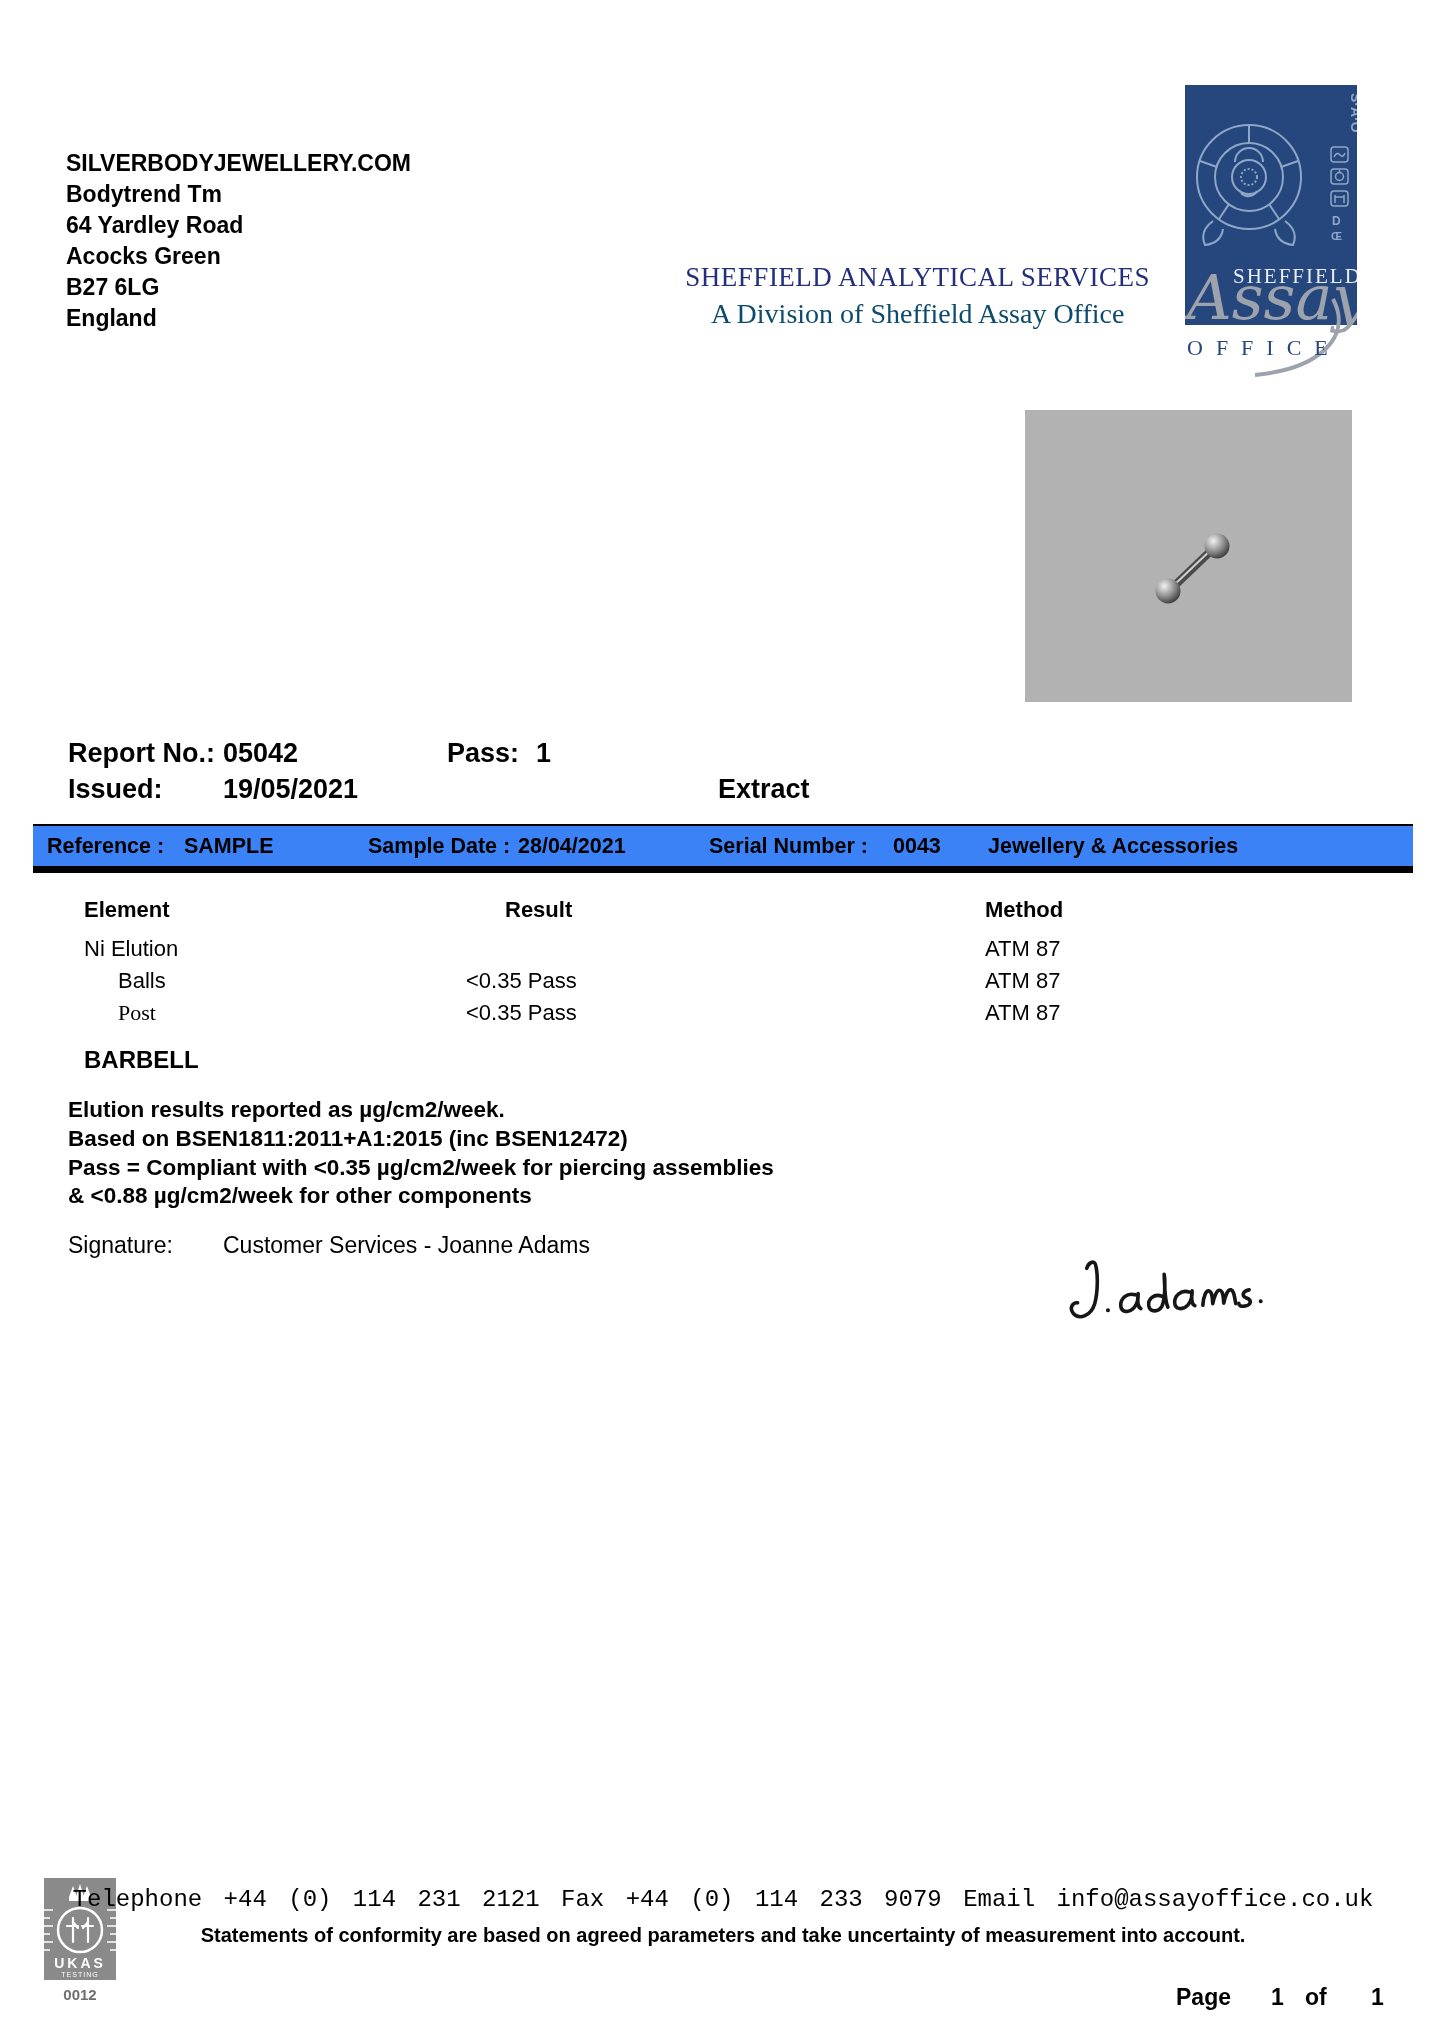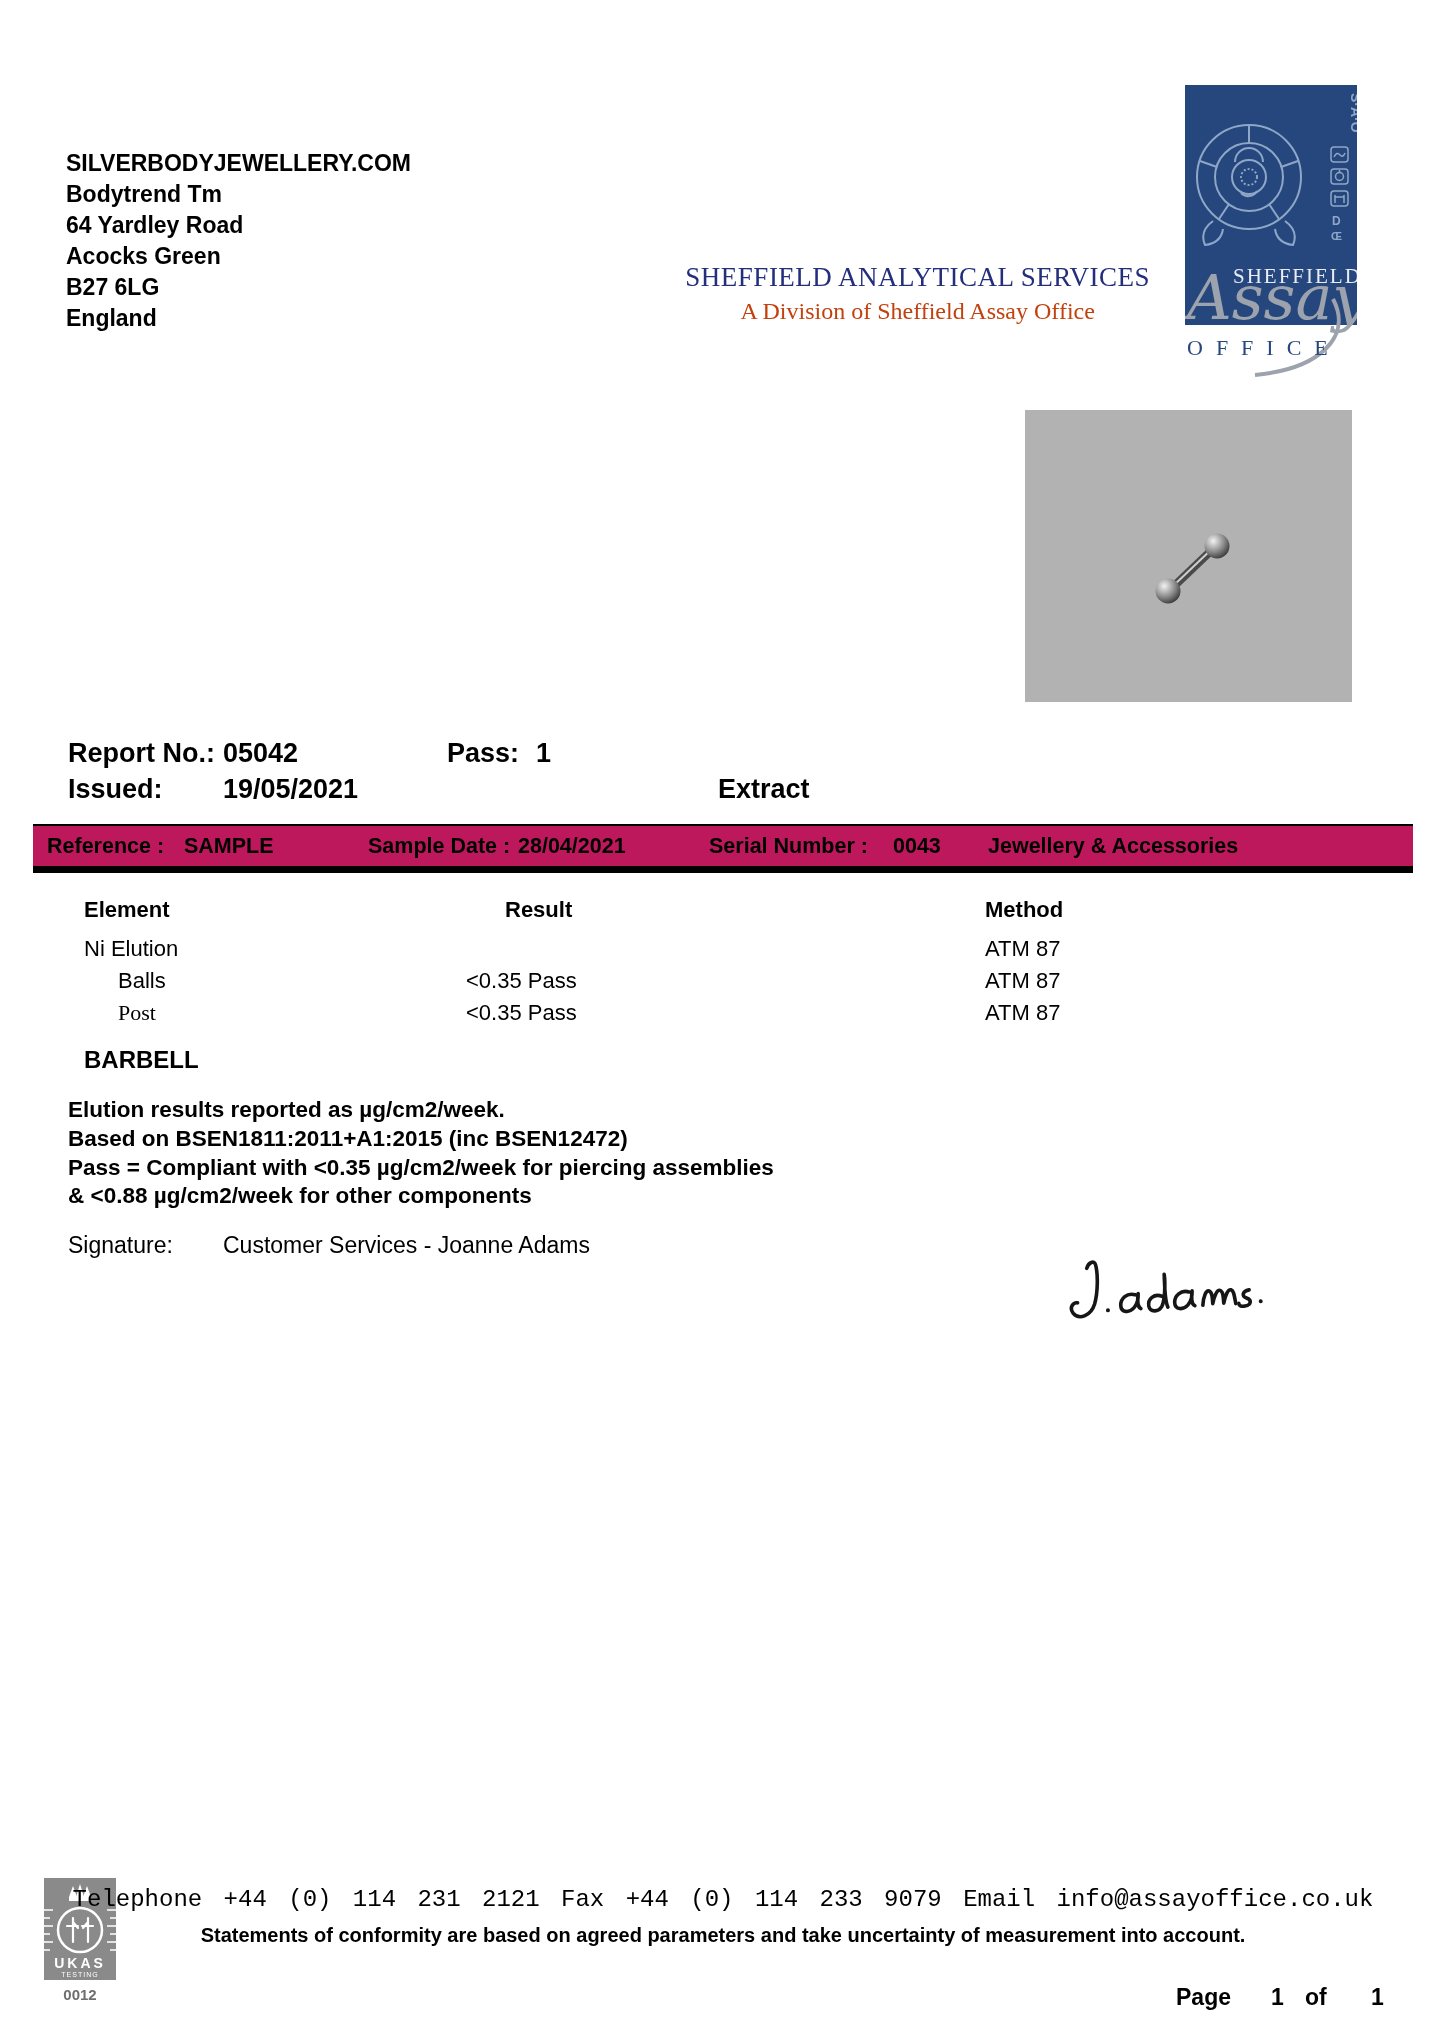--- a/index.html
+++ b/index.html
@@ -5,27 +5,27 @@
   html,body{margin:0;padding:0;background:#e8e8e8;}
   .page{position:relative;width:1445px;height:2042px;background:#ffffff;
         font-family:"Liberation Sans",sans-serif;color:#000;overflow:hidden;margin:0 auto;}
   .abs{position:absolute;}
   .b{font-weight:bold;}
   
   .addr{left:66px;top:148px;font-size:23px;font-weight:bold;line-height:31px;}
   
   .sas{right:295px;top:262px;text-align:center;font-family:"Liberation Serif",serif;}
   .sas-title{font-size:27px;color:#232E7D;letter-spacing:0.5px;}
-  .sas-sub{font-size:24px;color:#c2410c;margin-top:5px;}
+  .sas-sub{font-size:28px;color:#0c4a6e;margin-top:5px;}
   
   .photo{left:1025px;top:410px;width:327px;height:292px;background:#B2B2B2;}
   
   .meta span{position:absolute;font-size:27px;font-weight:bold;white-space:nowrap;}
   
-  .refbar{left:33px;top:824px;width:1380px;height:40px;background:#be185d;
+  .refbar{left:33px;top:824px;width:1380px;height:40px;background:#3b82f6;
           border-top:2px solid #000;border-bottom:7px solid #000;}
   .refbar span{position:absolute;top:0;line-height:40px;font-size:21.5px;font-weight:bold;white-space:nowrap;}
   
   .tbl span{position:absolute;font-size:22px;white-space:nowrap;}
   .tbl .hdr{font-weight:bold;}
   
   .notes{left:68px;top:1096px;font-size:22.5px;font-weight:bold;line-height:28.8px;white-space:nowrap;}
   
   .sigrow span{position:absolute;font-size:23px;font-weight:normal;white-space:nowrap;}
   

